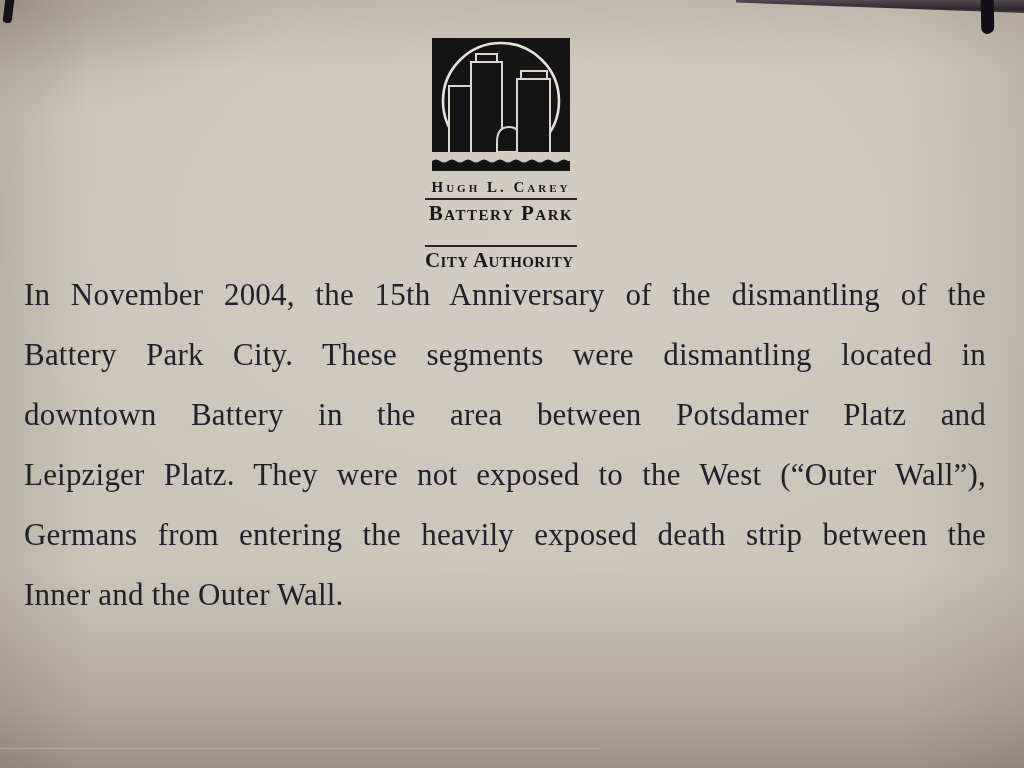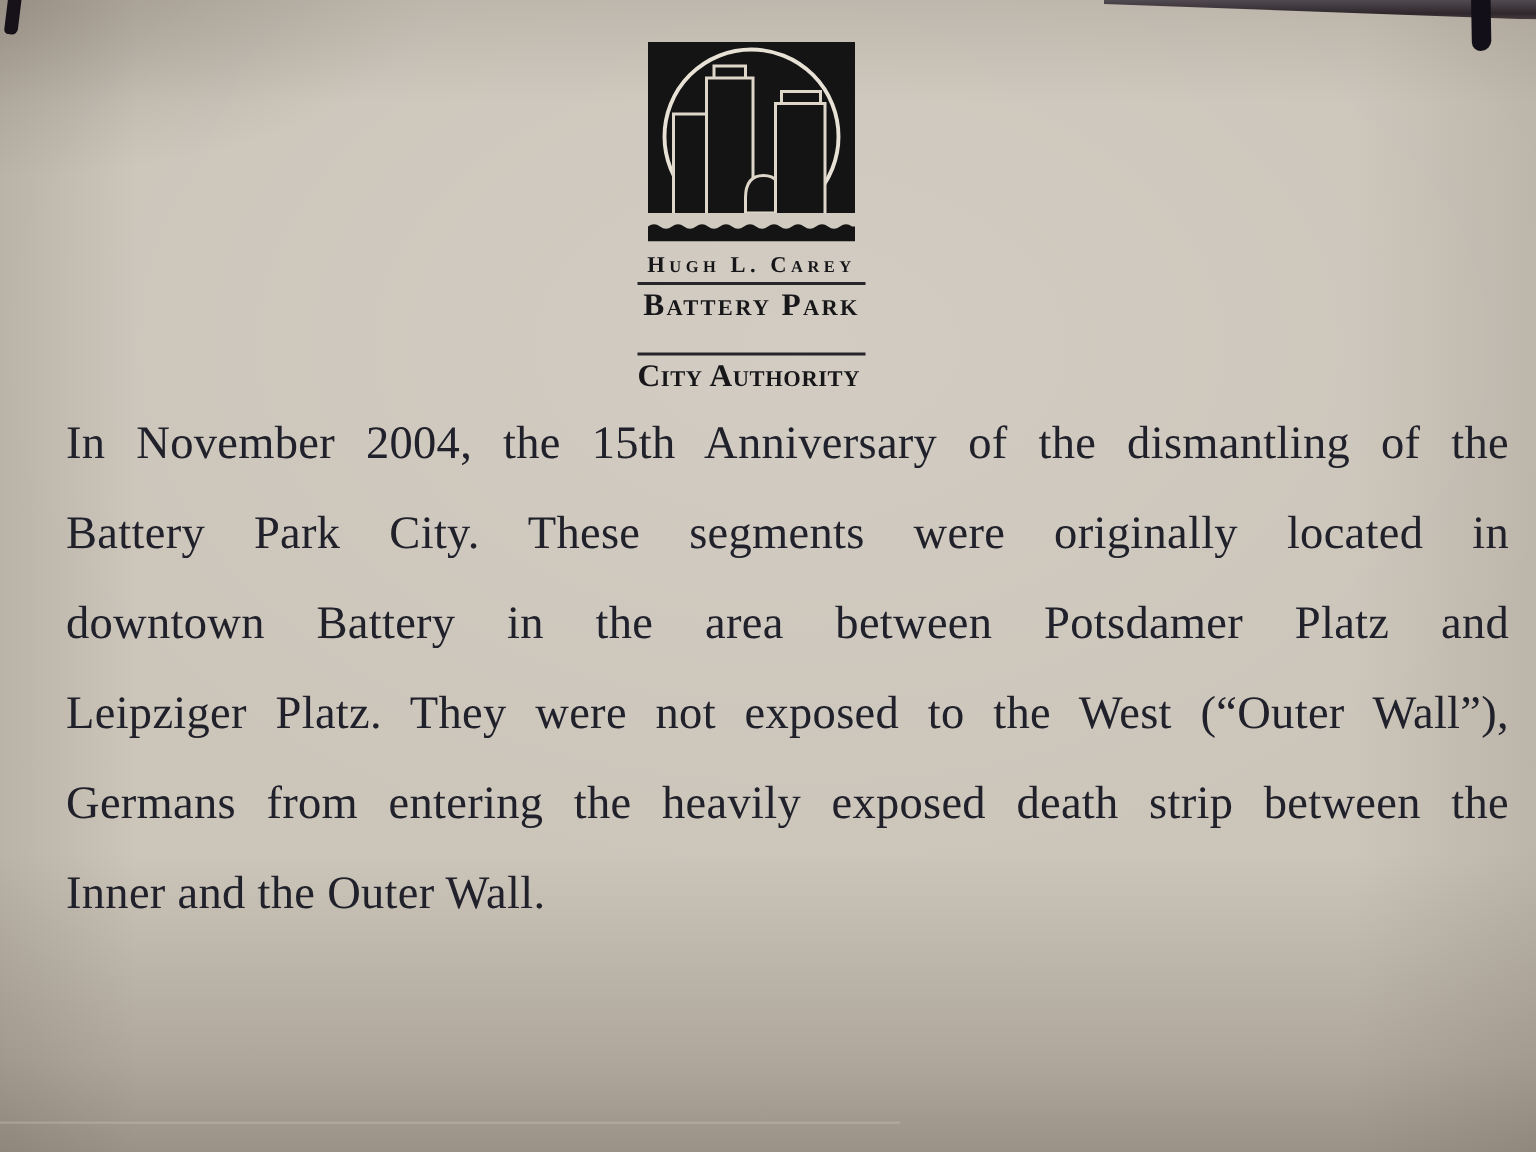--- a/index.html
+++ b/index.html
@@ -39,21 +39,21 @@
 
   
   .crease {
     position:absolute; left:0; top:747px; width:600px; height:2px;
     background:linear-gradient(to bottom, rgba(150,140,126,0.45), rgba(232,226,214,0.5));
     opacity:.7;
   }
 
   
   .logo-block {
-    position:absolute; left:425px; top:28px; width:152px;
+    position:absolute; left:425px; top:38px; width:152px;
     display:flex; flex-direction:column; align-items:center;
     color:#17171a;
   }
   .logo-mark { width:140px; height:133px; display:block; }
   .org-line1 {
     margin-top:8px; width:100%;
     font-variant:small-caps; font-weight:600; font-size:15px; letter-spacing:3px;
     text-align:center; border-bottom:2px solid #26262a; padding-bottom:2px;
     white-space:nowrap;
   }
@@ -62,21 +62,21 @@
     text-align:center; border-bottom:2px solid #26262a; padding:1px 0 19px 0;
     white-space:nowrap;
   }
   .org-line3 {
     width:100%; font-variant:small-caps; font-weight:600; font-size:21px; letter-spacing:0.4px;
     text-align:left; padding-top:1px; white-space:nowrap;
   }
 
   
   .plaque-text {
-    position:absolute; left:44px; top:265px; width:962px;
+    position:absolute; left:24px; top:265px; width:962px;
     font-size:31px; line-height:60px; color:#20212b;
     letter-spacing:0.2px;
   }
   .plaque-text .line { text-align:justify; text-align-last:justify; height:60px; white-space:normal; }
   .plaque-text .line.last { text-align-last:left; }
 </style>
 </head>
 <body>
 
 <div class="photo">
@@ -112,19 +112,19 @@
 
       <path d="M1,133 L1,123 Q5,120 9,123 T17,123 T25,123 T33,123 T41,123 T49,123 T57,123 T65,123 T73,123 T81,123 T89,123 T97,123 T105,123 T113,123 T121,123 T129,123 T137,123 L139,123 L139,133 Z" fill="#141414"></path>
     </svg>
     <div class="org-line1">Hugh L. Carey</div>
     <div class="org-line2">Battery Park</div>
     <div class="org-line3">City Authority</div>
   </div>
 
   <div class="plaque-text">
     <div class="line">In November 2004, the 15th Anniversary of the dismantling of the</div>
-    <div class="line">Battery Park City. These segments were originally located in</div>
+    <div class="line">Battery Park City. These segments were dismantling located in</div>
     <div class="line">downtown Battery in the area between Potsdamer Platz and</div>
     <div class="line">Leipziger Platz. They were not exposed to the West (“Outer Wall”),</div>
     <div class="line">Germans from entering the heavily exposed death strip between the</div>
     <div class="line last">Inner and the Outer Wall.</div>
   </div>
 </div>
 
 </body></html>

